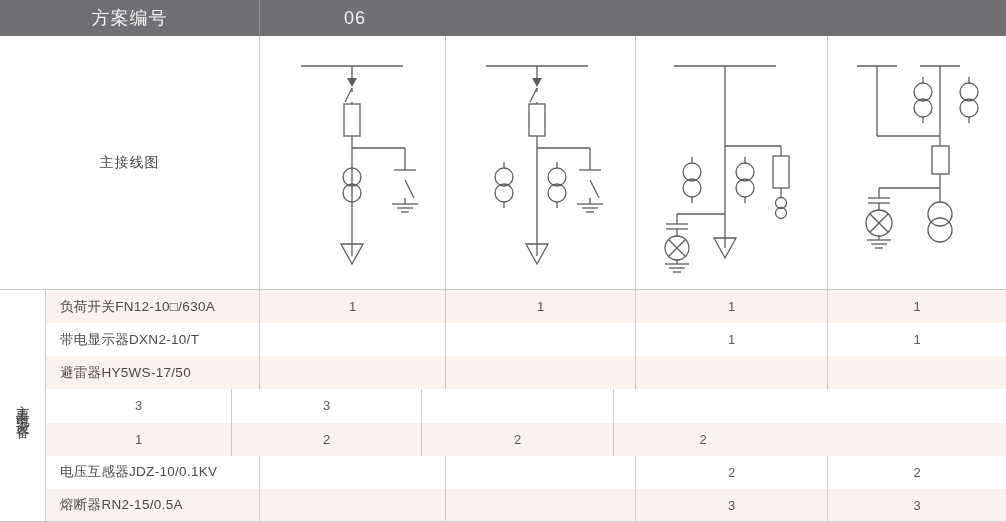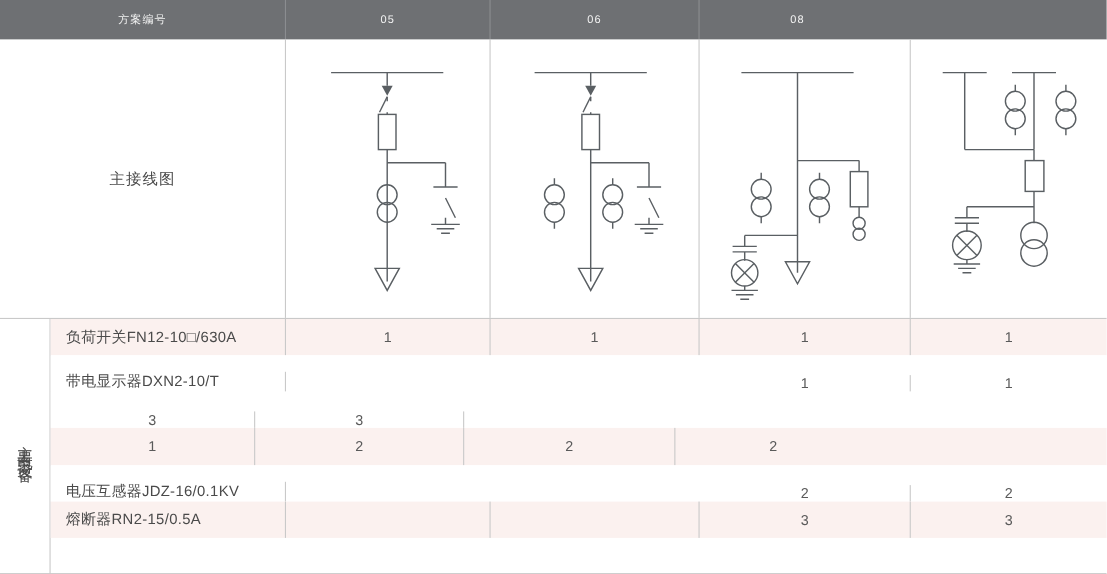--- a/index.html
+++ b/index.html
@@ -12,21 +12,21 @@
   }
   .sheet{position:relative;width:1006px;height:522px;}
 
   
   .hdr{
     position:absolute;left:0;top:0;width:1006px;height:36px;
     display:flex;background:#6e7073;
   }
   .hdr-cell{
     display:flex;align-items:center;justify-content:center;
-    color:#f2f2f2;font-size:10px;letter-spacing:1px;
+    color:#f2f2f2;font-size:18px;letter-spacing:1px;
     box-sizing:border-box;
     border-right:1px solid #8b8d90;
   }
   .hdr-cell:last-child{border-right:none;}
   .hdr-scheme{width:260px;}
   .hdr-col{width:186px;}
   .hdr-col.w190{width:190px;}
   .hdr-col.w192{width:192px;}
   .hdr-col.w178{width:178px;}
 
@@ -67,21 +67,21 @@
     writing-mode:vertical-rl;
     text-orientation:upright;
     font-size:14px;letter-spacing:4px;color:#4a4a4a;
     line-height:1.1;
   }
   .eqtable{flex:1;display:flex;flex-direction:column;}
   .eqrow{
     display:flex;height:33.14px;align-items:stretch;
   }
   .eqrow.odd{background:#fbf1ef;}
-  .eqrow.even{background:#ffffff;align-items:flex-end;}
+  .eqrow.even{background:#ffffff;}
   .eq-name{
     width:214px;flex:0 0 214px;
     display:flex;align-items:center;
     padding-left:14px;box-sizing:border-box;
     font-size:13.5px;color:#4a4a4a;
     border-right:1px solid #c9c9c9;
     letter-spacing:.3px;
   }
   .eq-val{
     display:flex;align-items:center;justify-content:center;
@@ -99,23 +99,21 @@
   }
   svg{display:block;}
 </style>
 </head>
 <body>
 
 <div class="sheet">
 
   <div class="hdr">
     <div class="hdr-cell hdr-scheme">方案编号</div>
-    <div class="hdr-cell hdr-col">05</div>
     <div class="hdr-cell hdr-col w190">06</div>
-    <div class="hdr-cell hdr-col w178">08</div>
   </div>
 
   <div class="diagband">
 
     <div class="diag-label">主接线图</div>
 
     <div class="diag-cell dc1">
       <svg width="160" height="230" viewBox="0 0 160 230">
         <g fill="none" stroke="#5a5f63" stroke-width="1.3">
 
@@ -300,37 +298,44 @@
       </div>
 
       <div class="eqrow even">
         <div class="eq-name">带电显示器DXN2-10/T</div>
         <div class="eq-val ev1"></div>
         <div class="eq-val ev2"></div>
         <div class="eq-val ev3">1</div>
         <div class="eq-val ev4">1</div>
       </div>
 
+      <div class="eqrow odd">
+        <div class="eq-name">避雷器HY5WS-17/50</div>
+        <div class="eq-val ev1"></div>
+        <div class="eq-val ev2"></div>
+        <div class="eq-val ev3"></div>
+        <div class="eq-val ev4"></div>
+      </div>
 
       <div class="eqrow even">
         <div class="eq-val ev1">3</div>
         <div class="eq-val ev2">3</div>
         <div class="eq-val ev3"></div>
         <div class="eq-val ev4"></div>
       </div>
 
       <div class="eqrow odd">
         <div class="eq-val ev1">1</div>
         <div class="eq-val ev2">2</div>
         <div class="eq-val ev3">2</div>
         <div class="eq-val ev4">2</div>
       </div>
 
       <div class="eqrow even">
-        <div class="eq-name">电压互感器JDZ-16/0.1KV</div>
+        <div class="eq-name">电压互感器JDZ-10/0.1KV</div>
         <div class="eq-val ev1"></div>
         <div class="eq-val ev2"></div>
         <div class="eq-val ev3">2</div>
         <div class="eq-val ev4">2</div>
       </div>
 
       <div class="eqrow odd">
         <div class="eq-name">熔断器RN2-15/0.5A</div>
         <div class="eq-val ev1"></div>
         <div class="eq-val ev2"></div>

